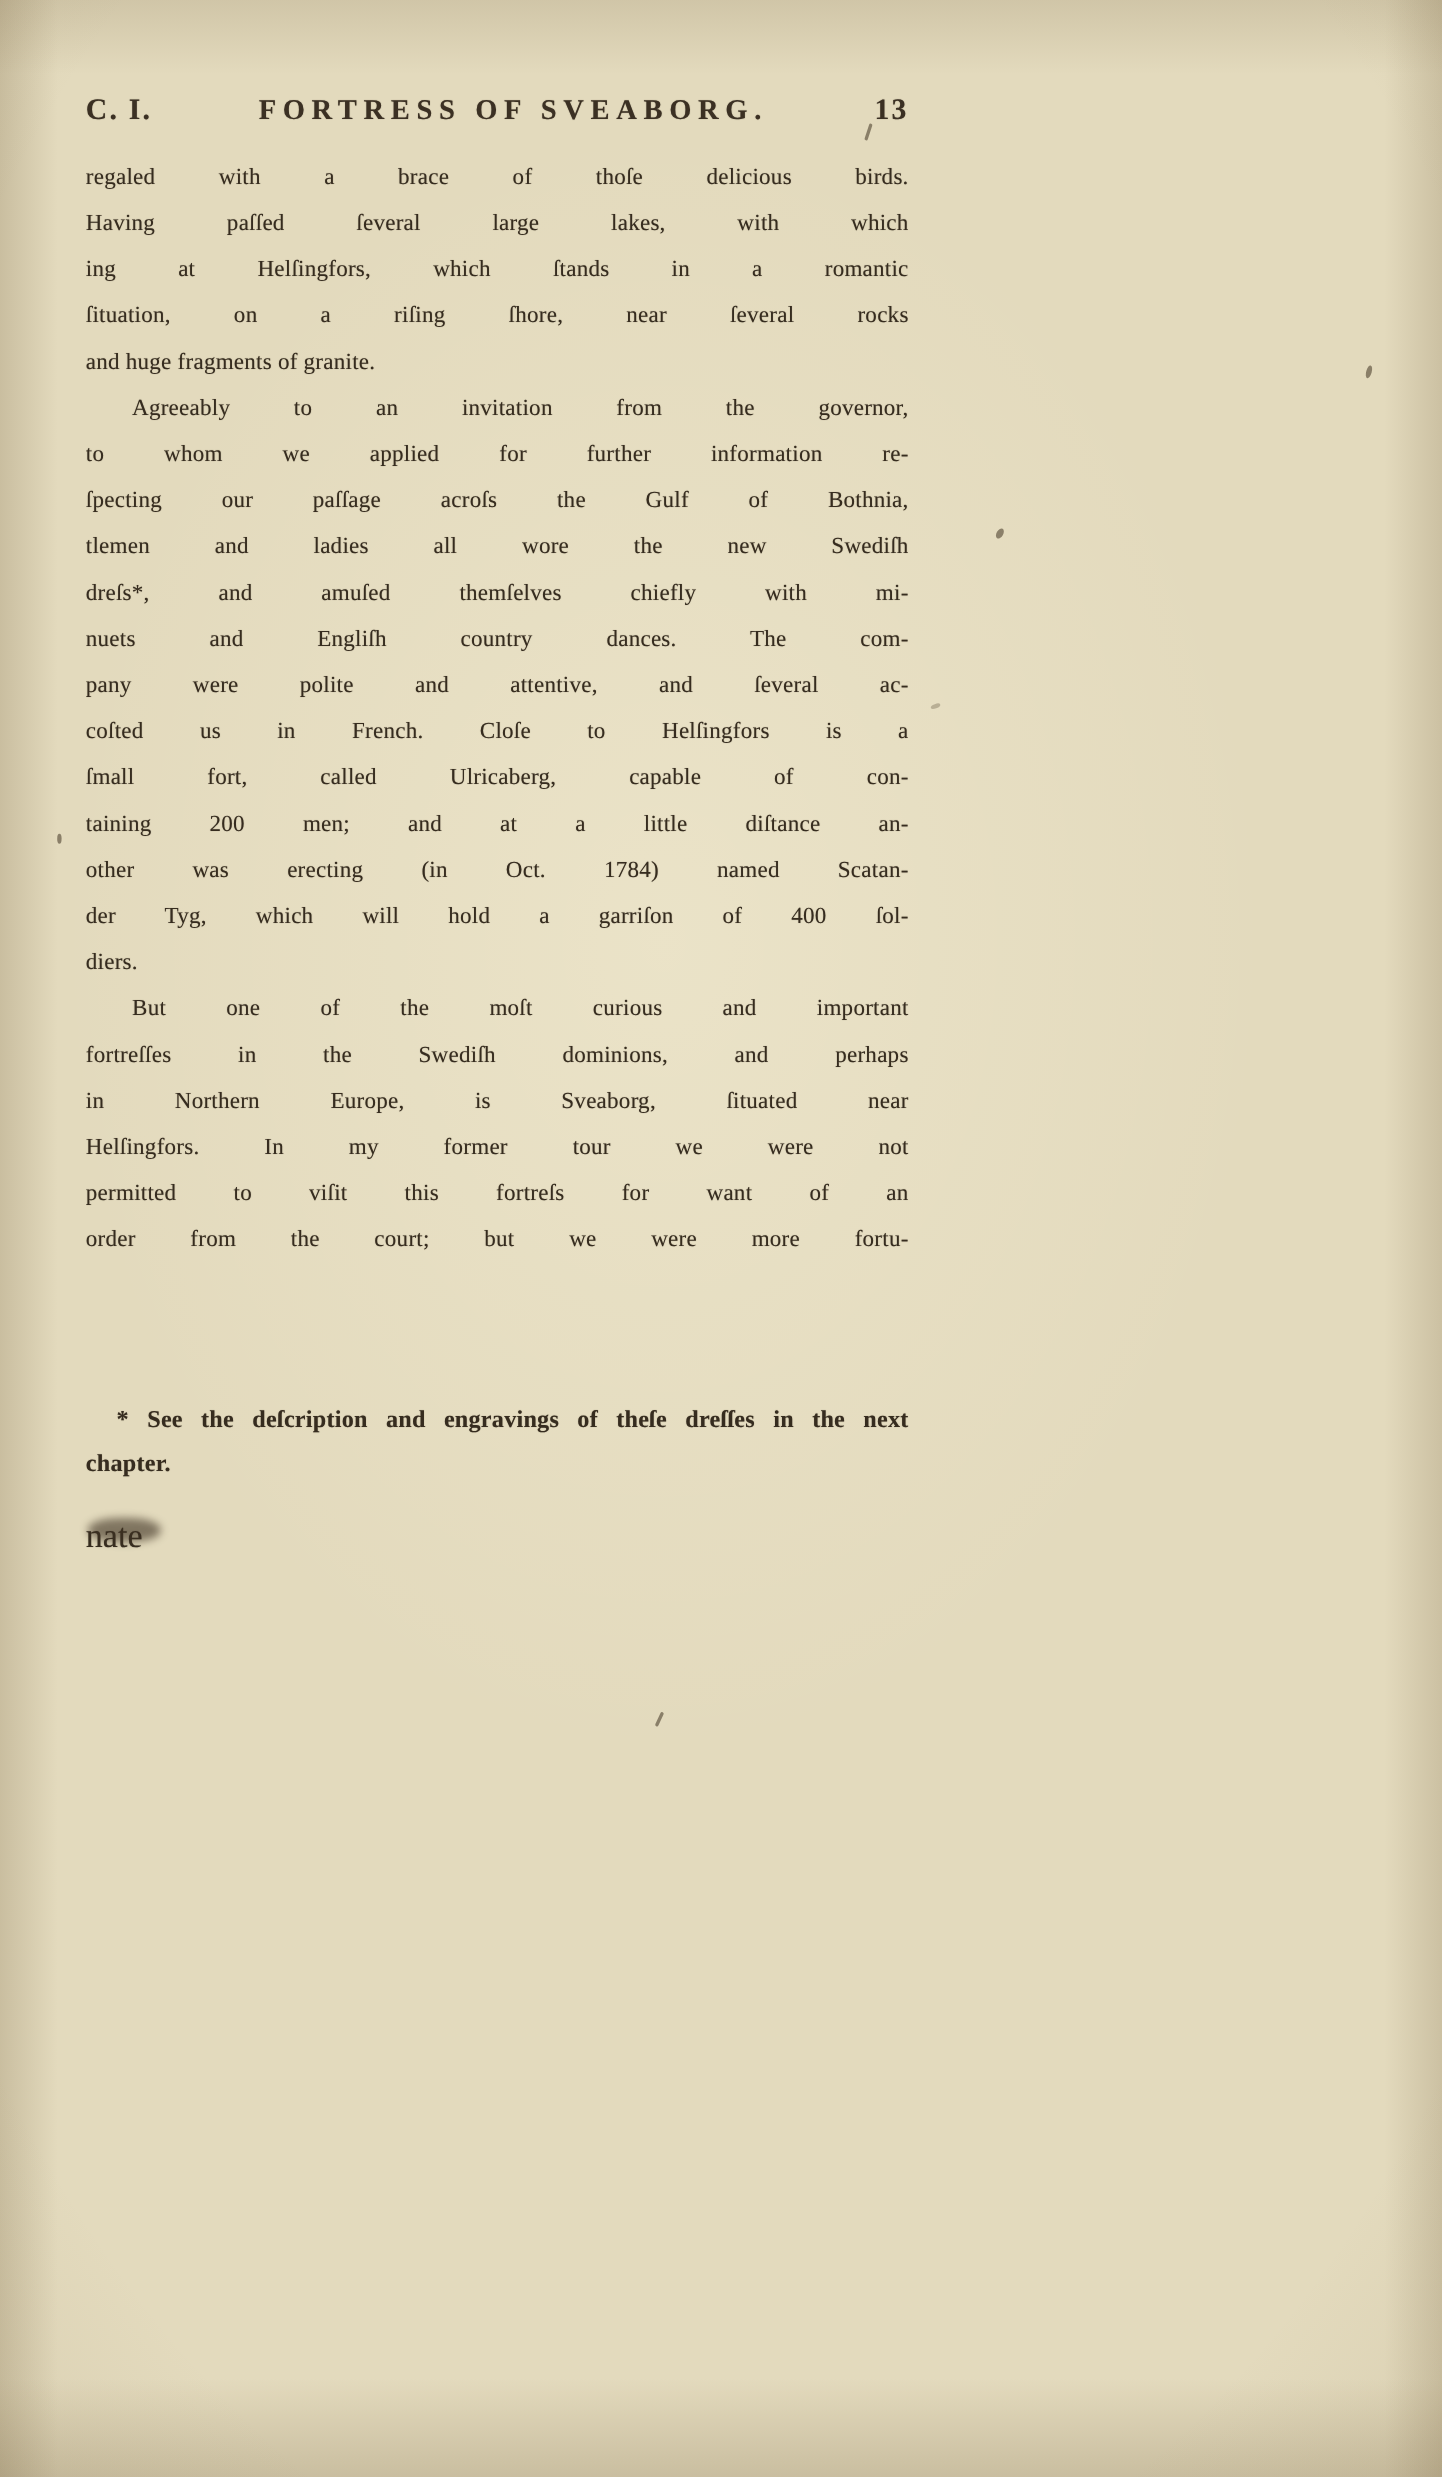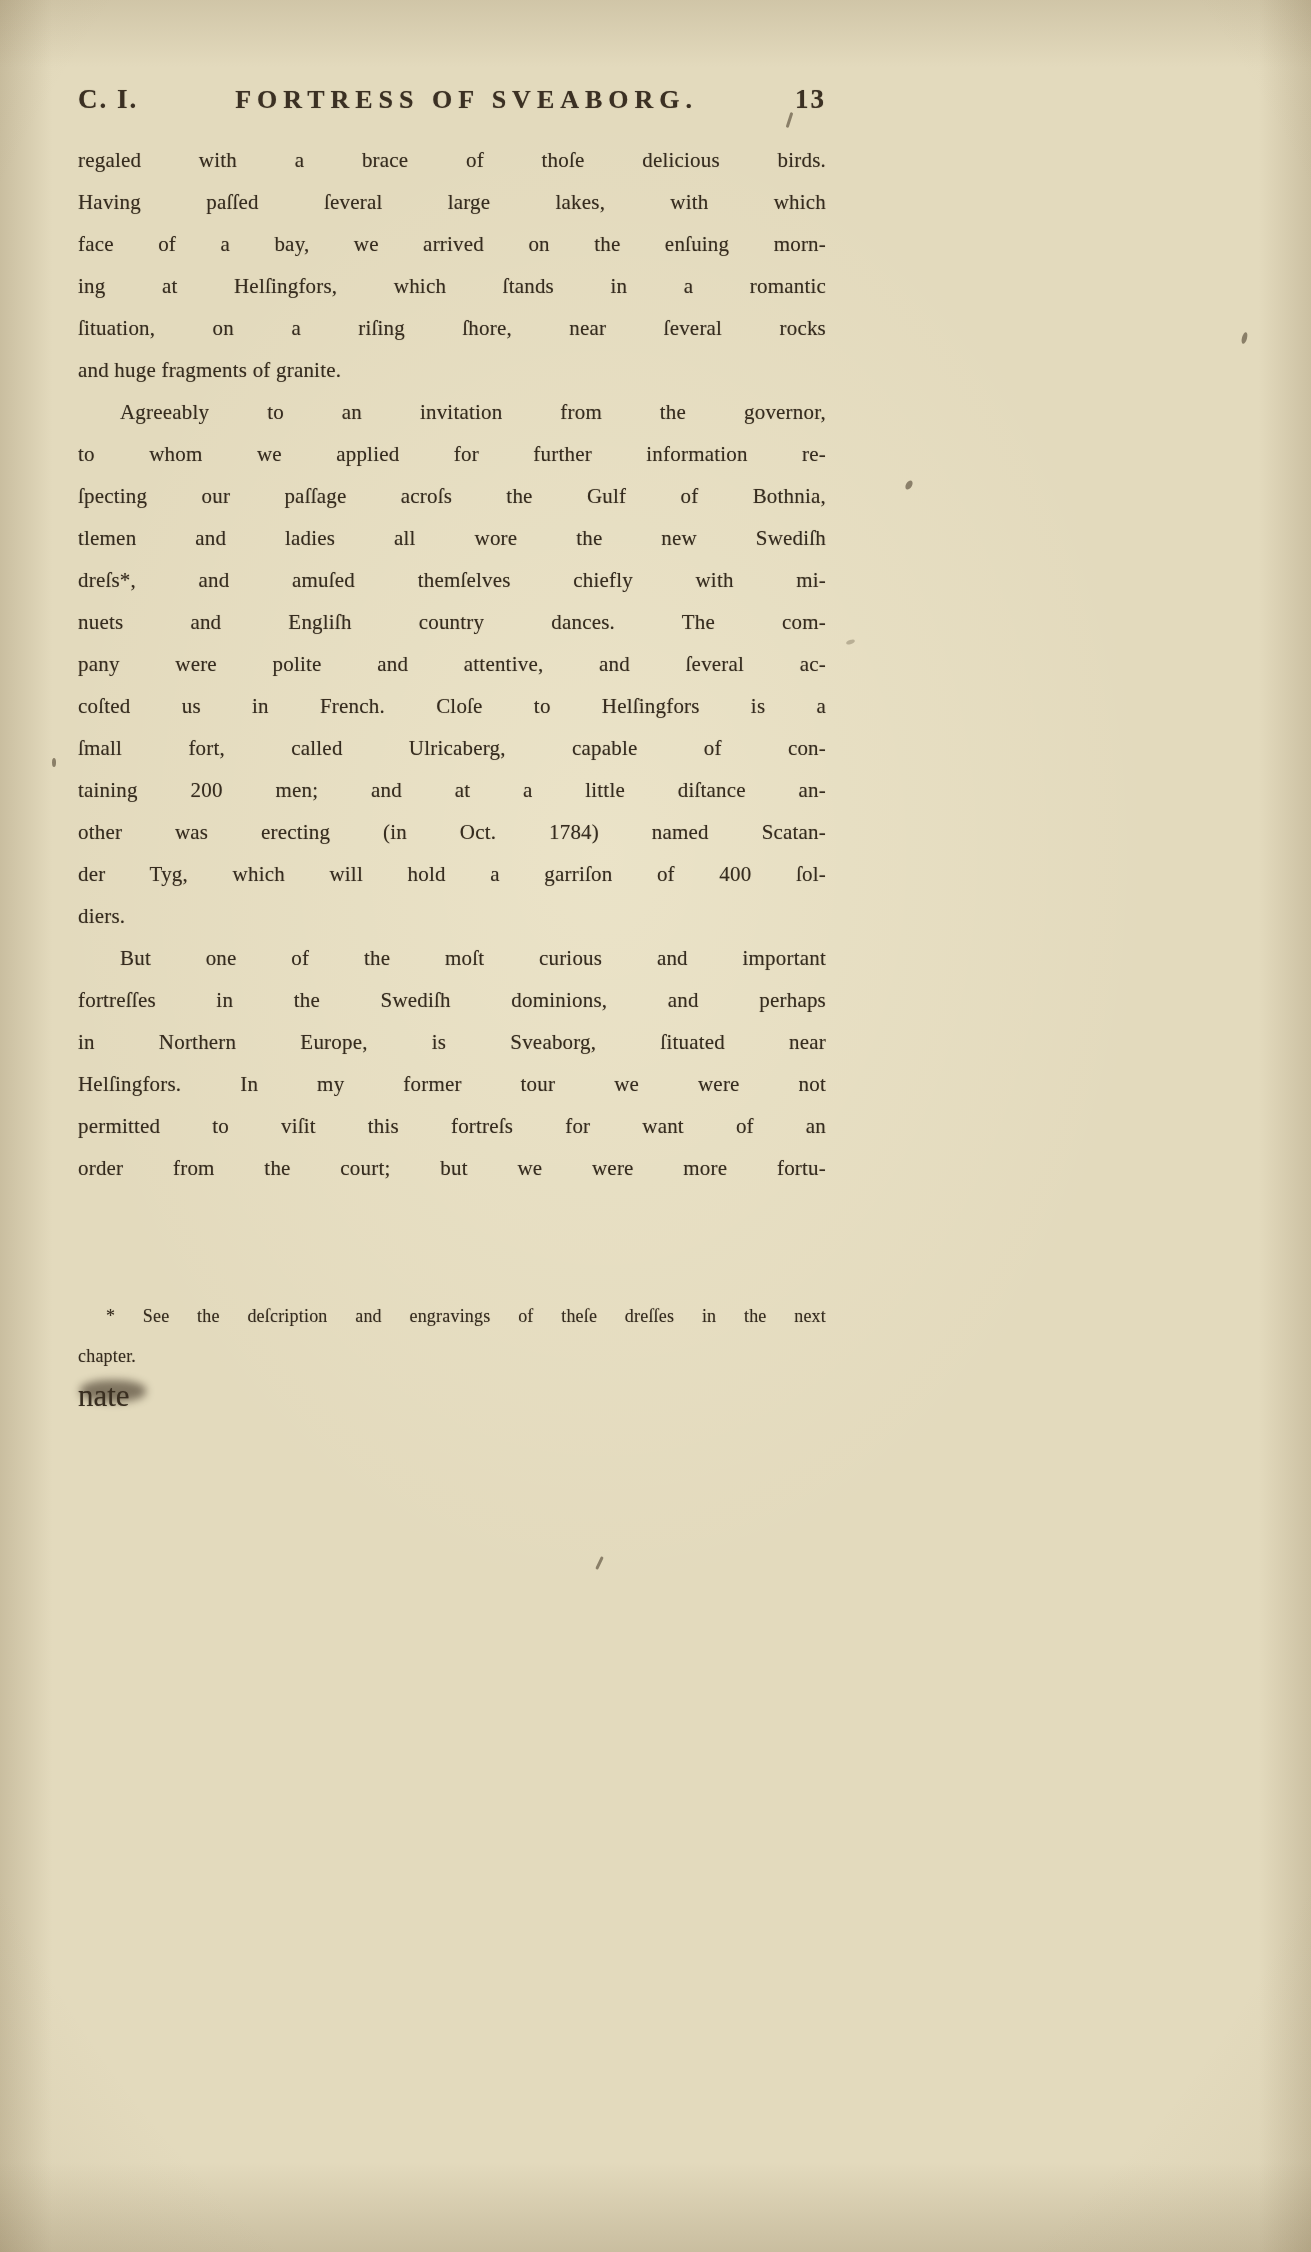--- a/index.html
+++ b/index.html
@@ -29,23 +29,24 @@
   .body-text {
     position:absolute; left:78px; top:139px; width:748px;
     font-size:21px; line-height:42px; letter-spacing:0.2px;
     text-shadow:0 0 1px rgba(54,44,31,0.40);
   }
   .line { height:42px; overflow:hidden; }
   .line.just { text-align:justify; text-align-last:justify; }
   .line.indent { text-indent:42px; }
 
   .footnote {
-    position:absolute; left:78px; top:1296px; width:748px;
-    font-size:18px; line-height:40px; letter-spacing:0.2px;
+    position:absolute; left:78px; top:1270px; width:748px;
+    font-size:22px; line-height:40px; letter-spacing:0.2px;
     text-shadow:0 0 1px rgba(54,44,31,0.40);
+    font-weight:bold;
   }
   .fline { height:40px; overflow:hidden; }
   .fline.just { text-align:justify; text-align-last:justify; }
   .fline.findent { text-indent:28px; }
 
   .catchword {
     position:absolute; left:78px; top:1378px; width:748px;
     font-size:31px; text-align:left; padding-right:26px;
     text-shadow:0 0 1px rgba(54,44,31,0.45);
   }
@@ -70,21 +71,20 @@
 
   <header class="running-head">
     <span>C. I.</span>
     <span class="title">FORTRESS OF SVEABORG.</span>
     <span>13</span>
   </header>
 
   <main class="body-text" id="body-text">
       <div class="line just">regaled with a brace of thoſe delicious birds.</div>
       <div class="line just">Having paſſed ſeveral large lakes, with which</div>
-      <div class="line just">face of a bay, we arrived on the enſuing morn-</div>
       <div class="line just">ing at Helſingfors, which ſtands in a romantic</div>
       <div class="line just">ſituation, on a riſing ſhore, near ſeveral rocks</div>
       <div class="line">and huge fragments of granite.</div>
       <div class="line indent just">Agreeably to an invitation from the governor,</div>
       <div class="line just">to whom we applied for further information re-</div>
       <div class="line just">ſpecting our paſſage acroſs the Gulf of Bothnia,</div>
       <div class="line just">tlemen and ladies all wore the new Swediſh</div>
       <div class="line just">dreſs*, and amuſed themſelves chiefly with mi-</div>
       <div class="line just">nuets and Engliſh country dances. The com-</div>
       <div class="line just">pany were polite and attentive, and ſeveral ac-</div>

